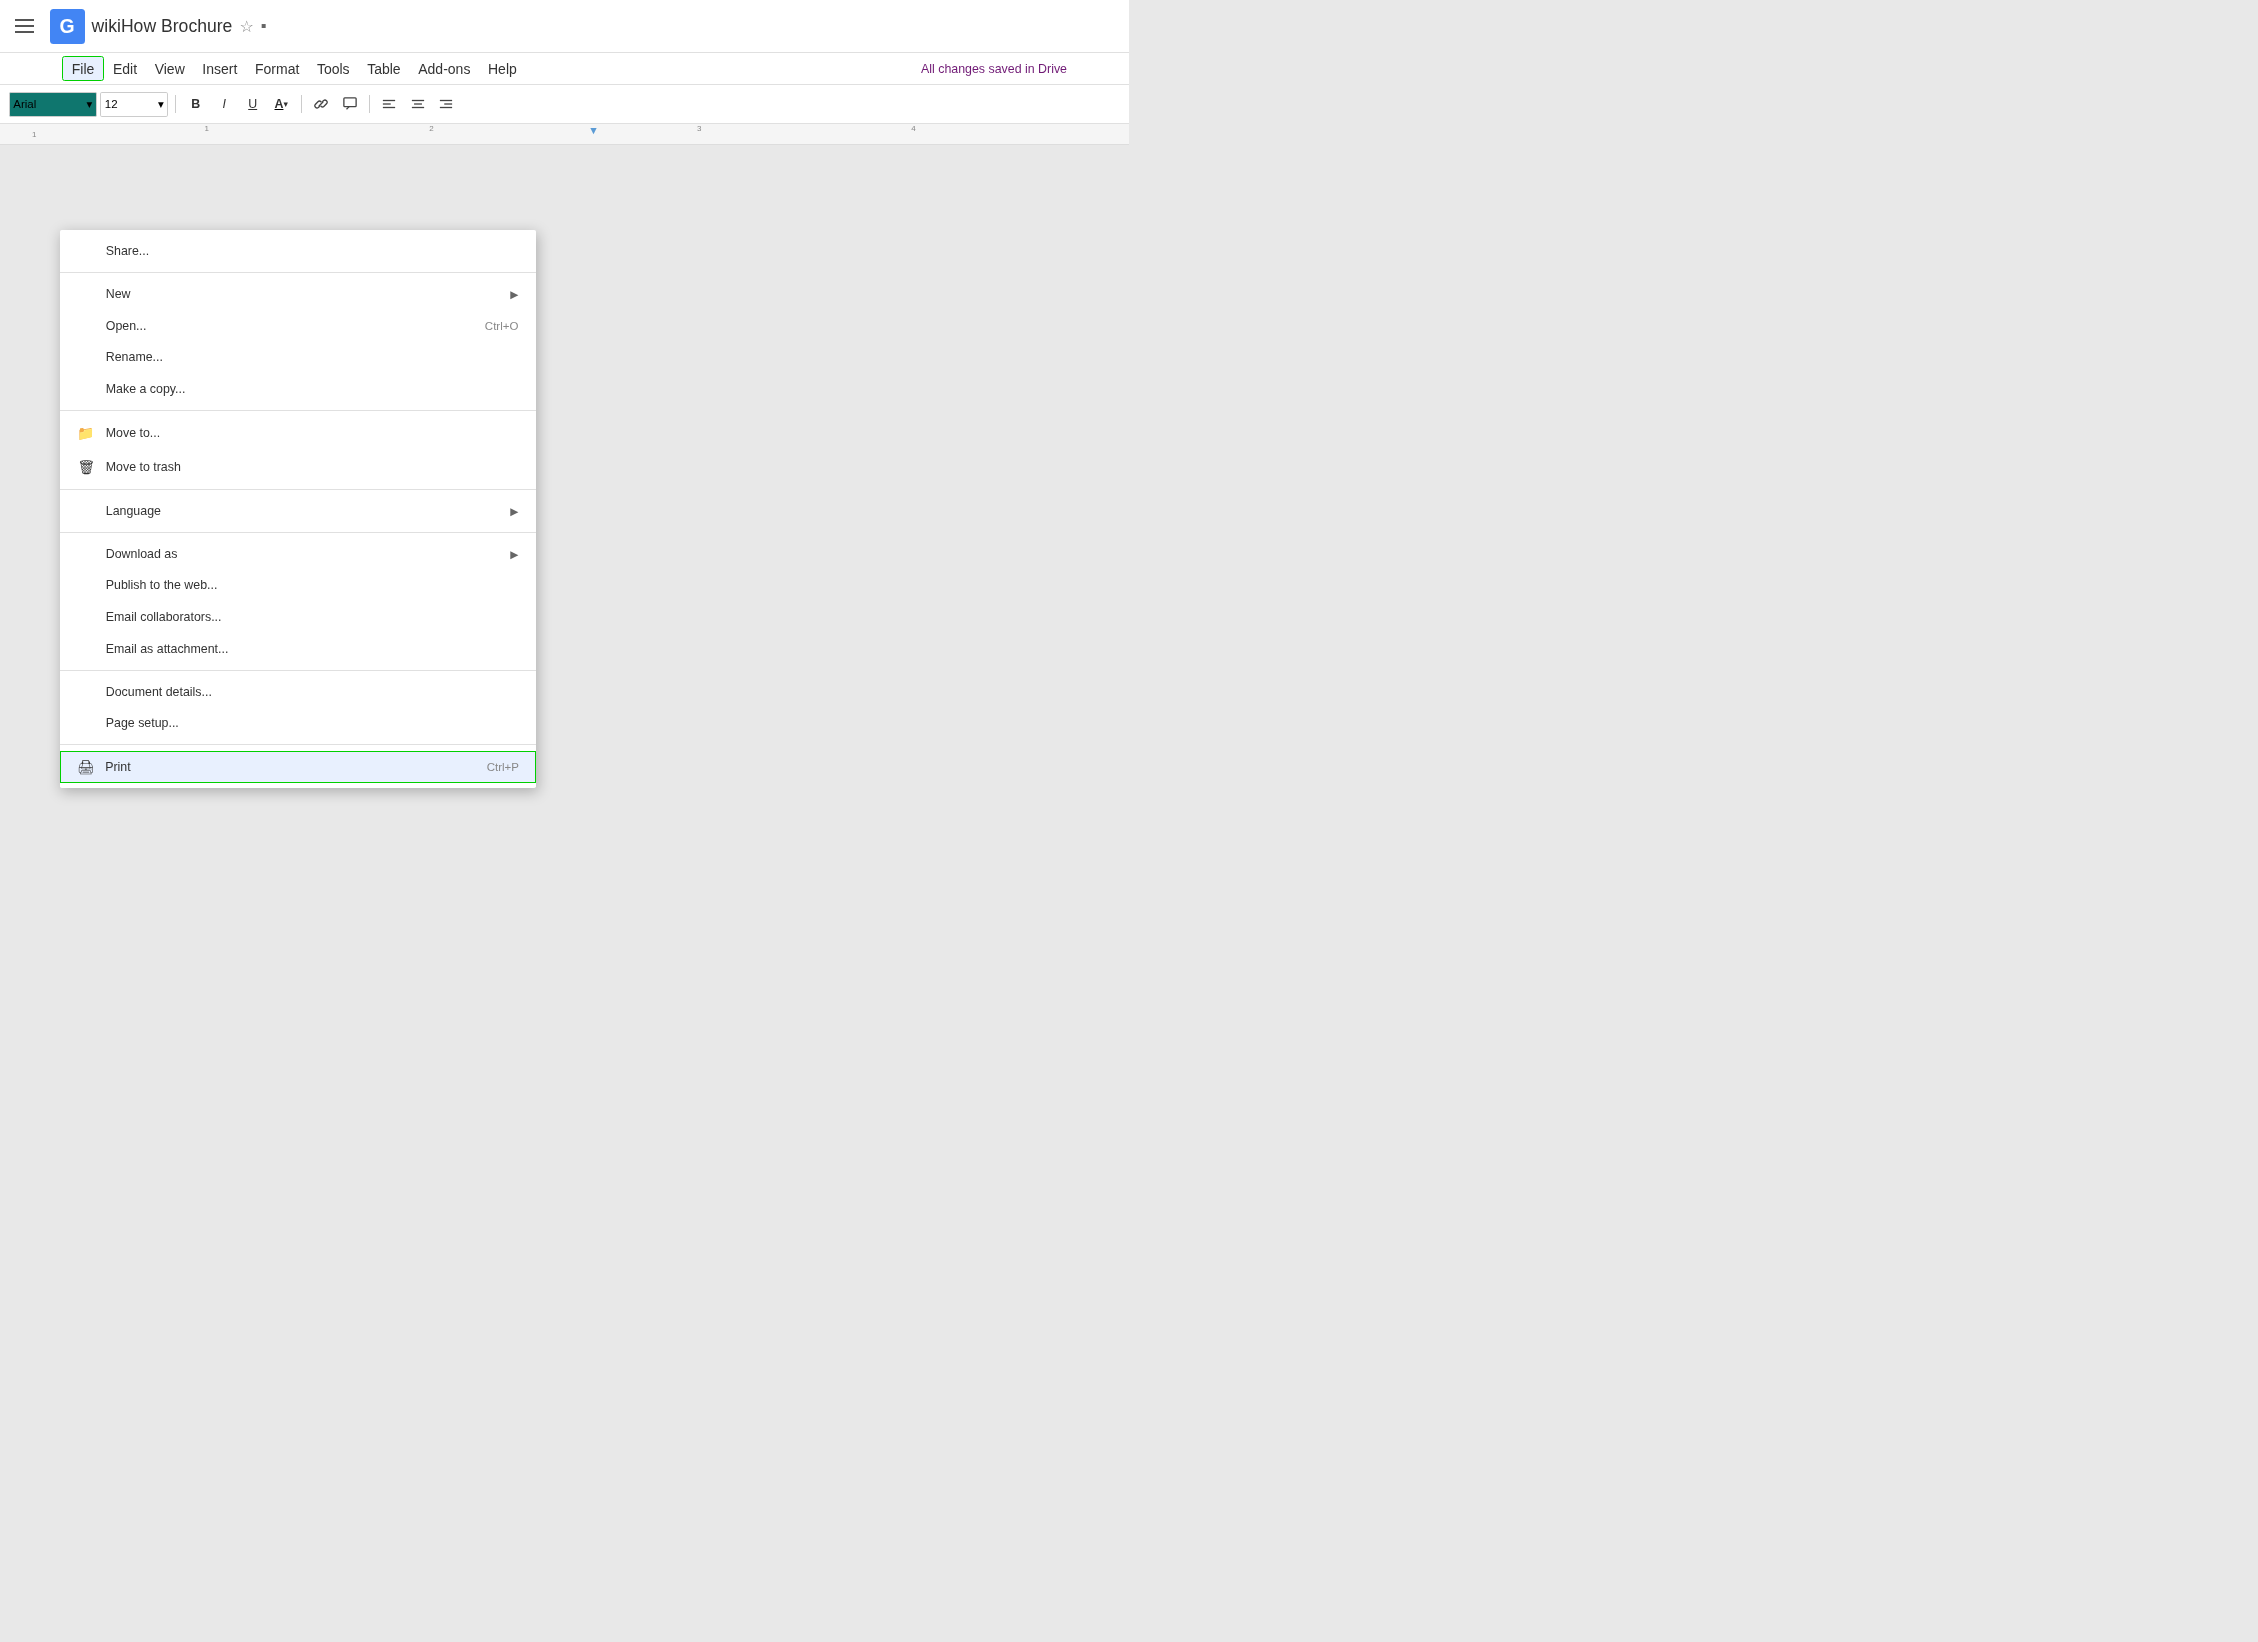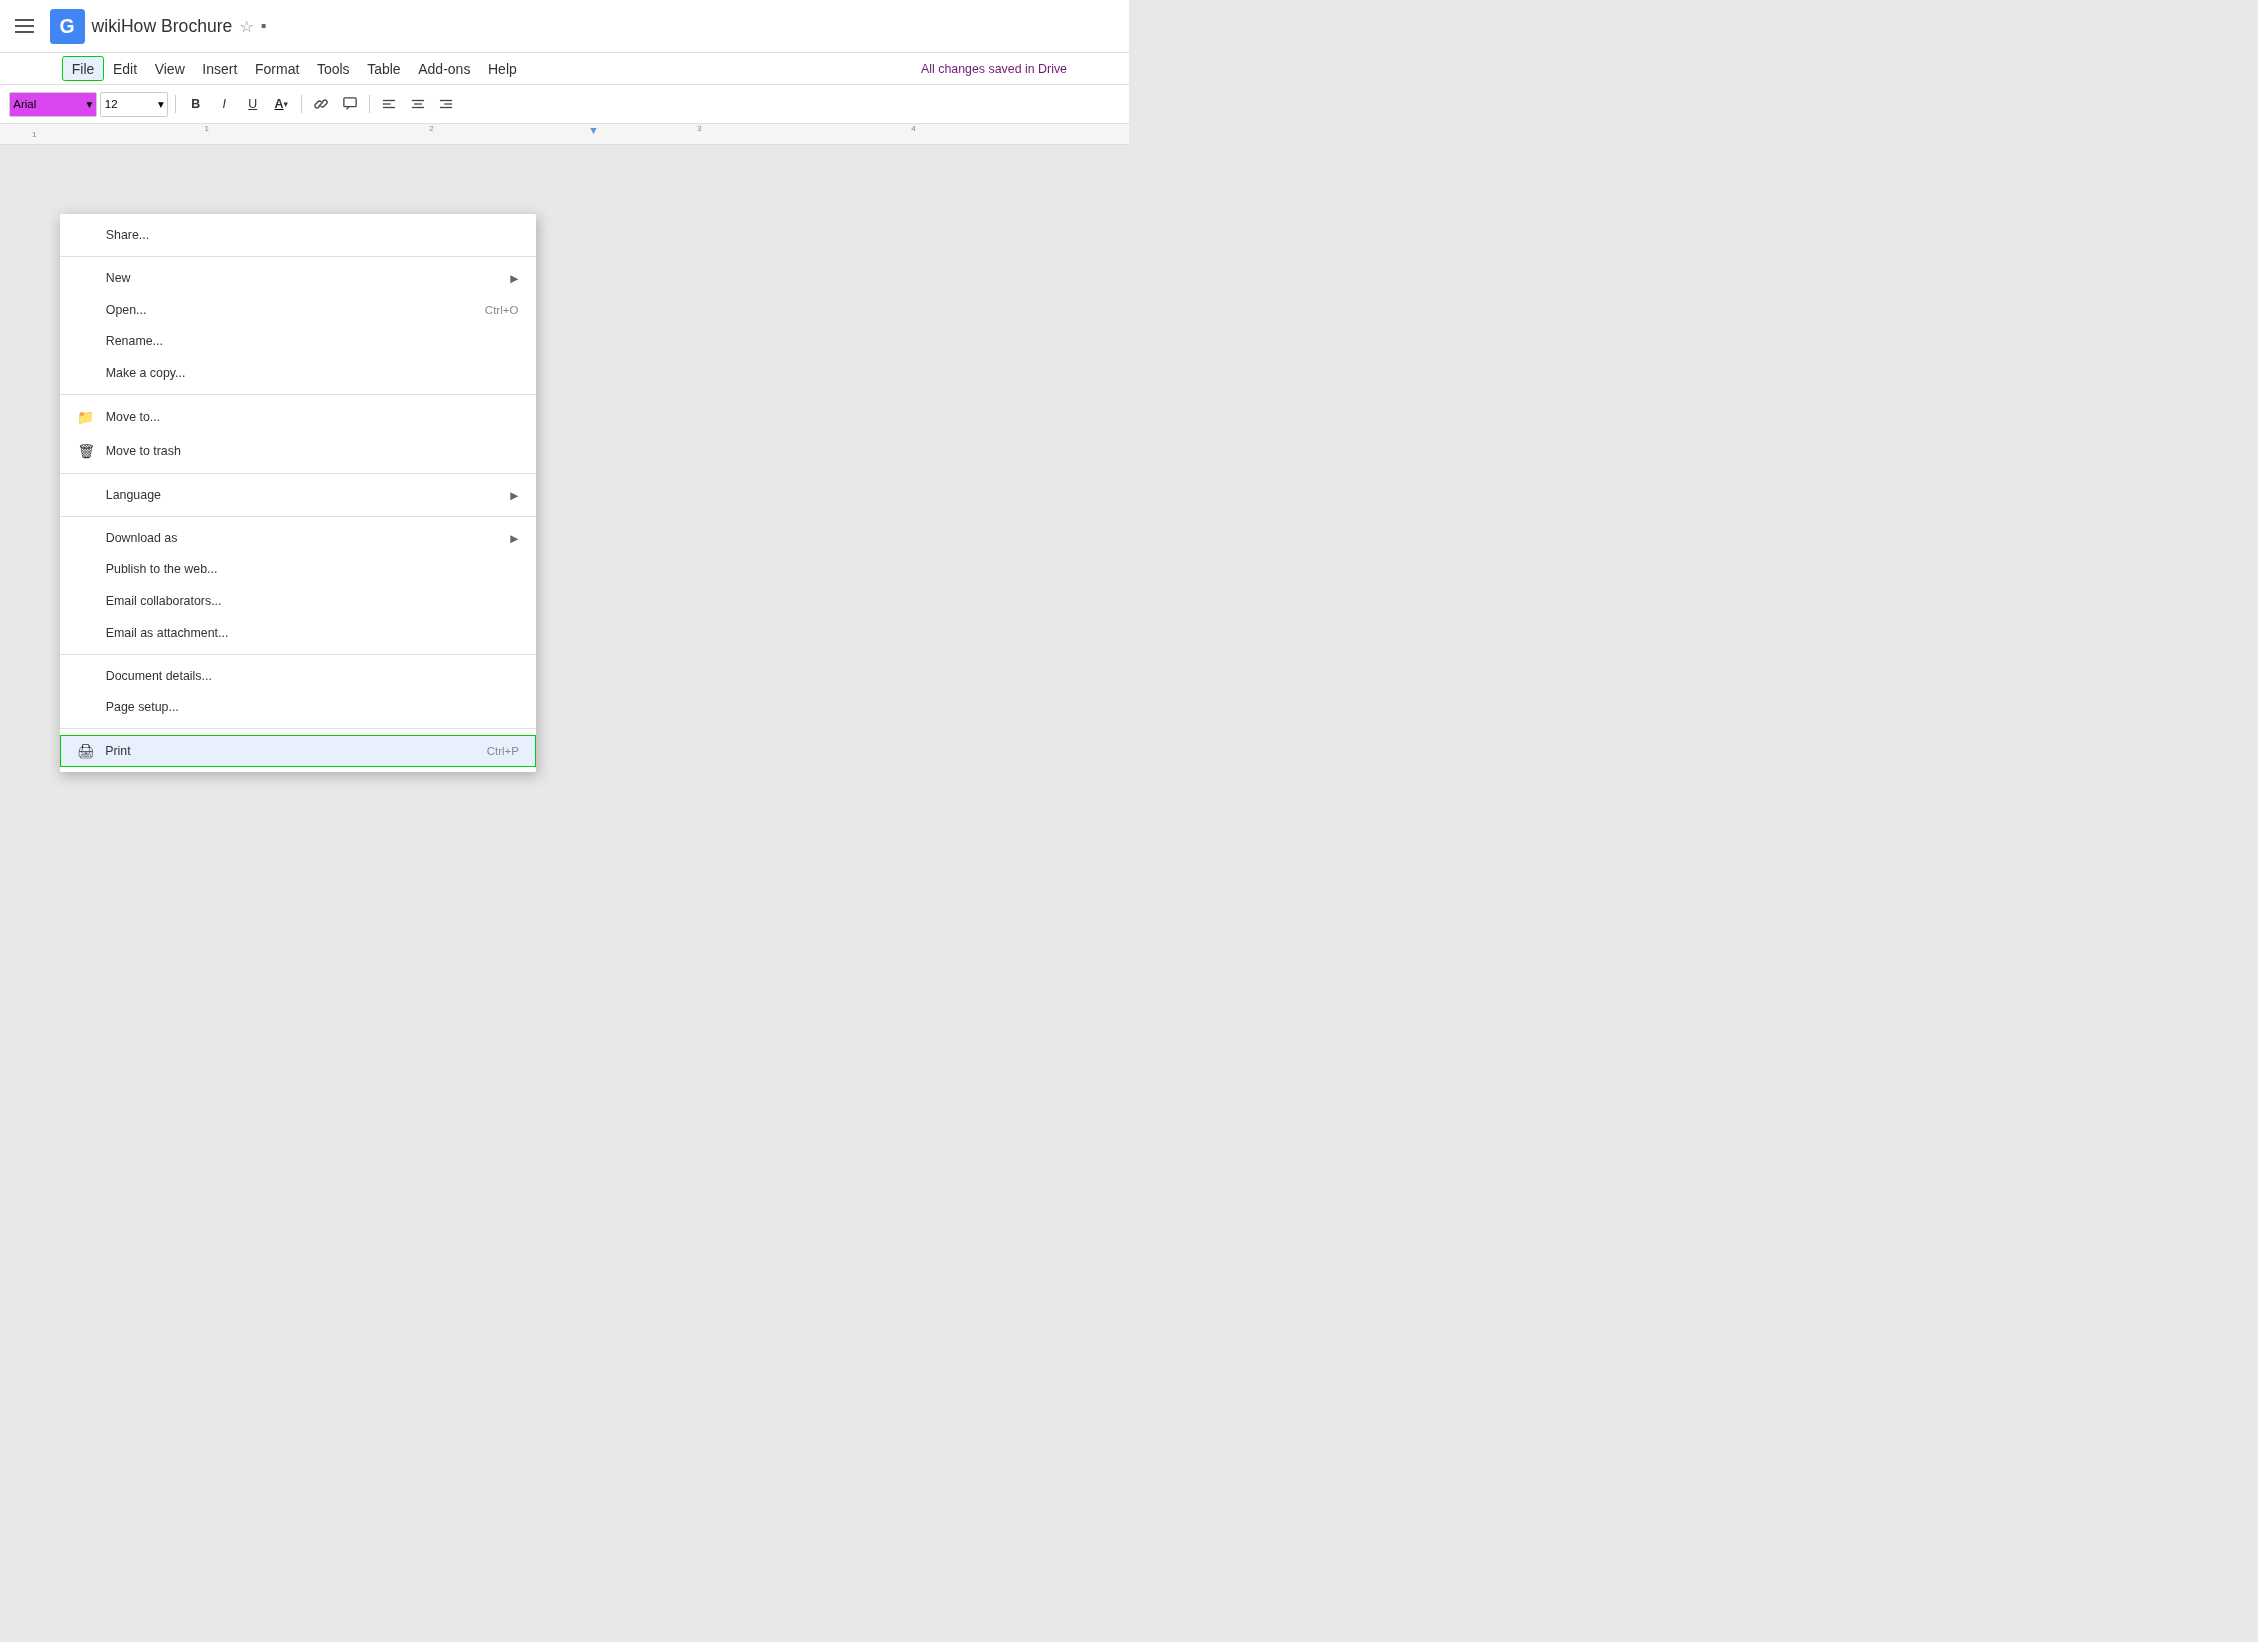--- a/index.html
+++ b/index.html
@@ -101,21 +101,21 @@
     .toolbar-font-select {
       border: 0.9px solid #ccc;
       border-radius: 1.8px;
       padding: 1.8px 3.5px;
       font-size: 11.5px;
       width: 88px;
       display: flex;
       align-items: center;
       justify-content: space-between;
       cursor: pointer;
-      background: #d946ef;
+      background: #0f766e;
       height: 25px;
     }
 
     .toolbar-size-select {
       border: 0.9px solid #ccc;
       border-radius: 1.8px;
       padding: 1.8px 3.5px;
       font-size: 11.5px;
       width: 68px;
       display: flex;
@@ -166,21 +166,21 @@
     
     .doc-area {
       background: #e8e8e8;
       flex: 1;
       position: relative;
     }
 
     
     .dropdown-menu {
       position: absolute;
-      top: 69px;
+      top: 85px;
       left: 60px;
       width: 476px;
       background: #fff;
       box-shadow: 1.8px 3.5px 14px rgba(0,0,0,0.25);
       border-radius: 1.8px;
       z-index: 500;
       padding: 5.3px 0;
     }
 
     .dropdown-item {

